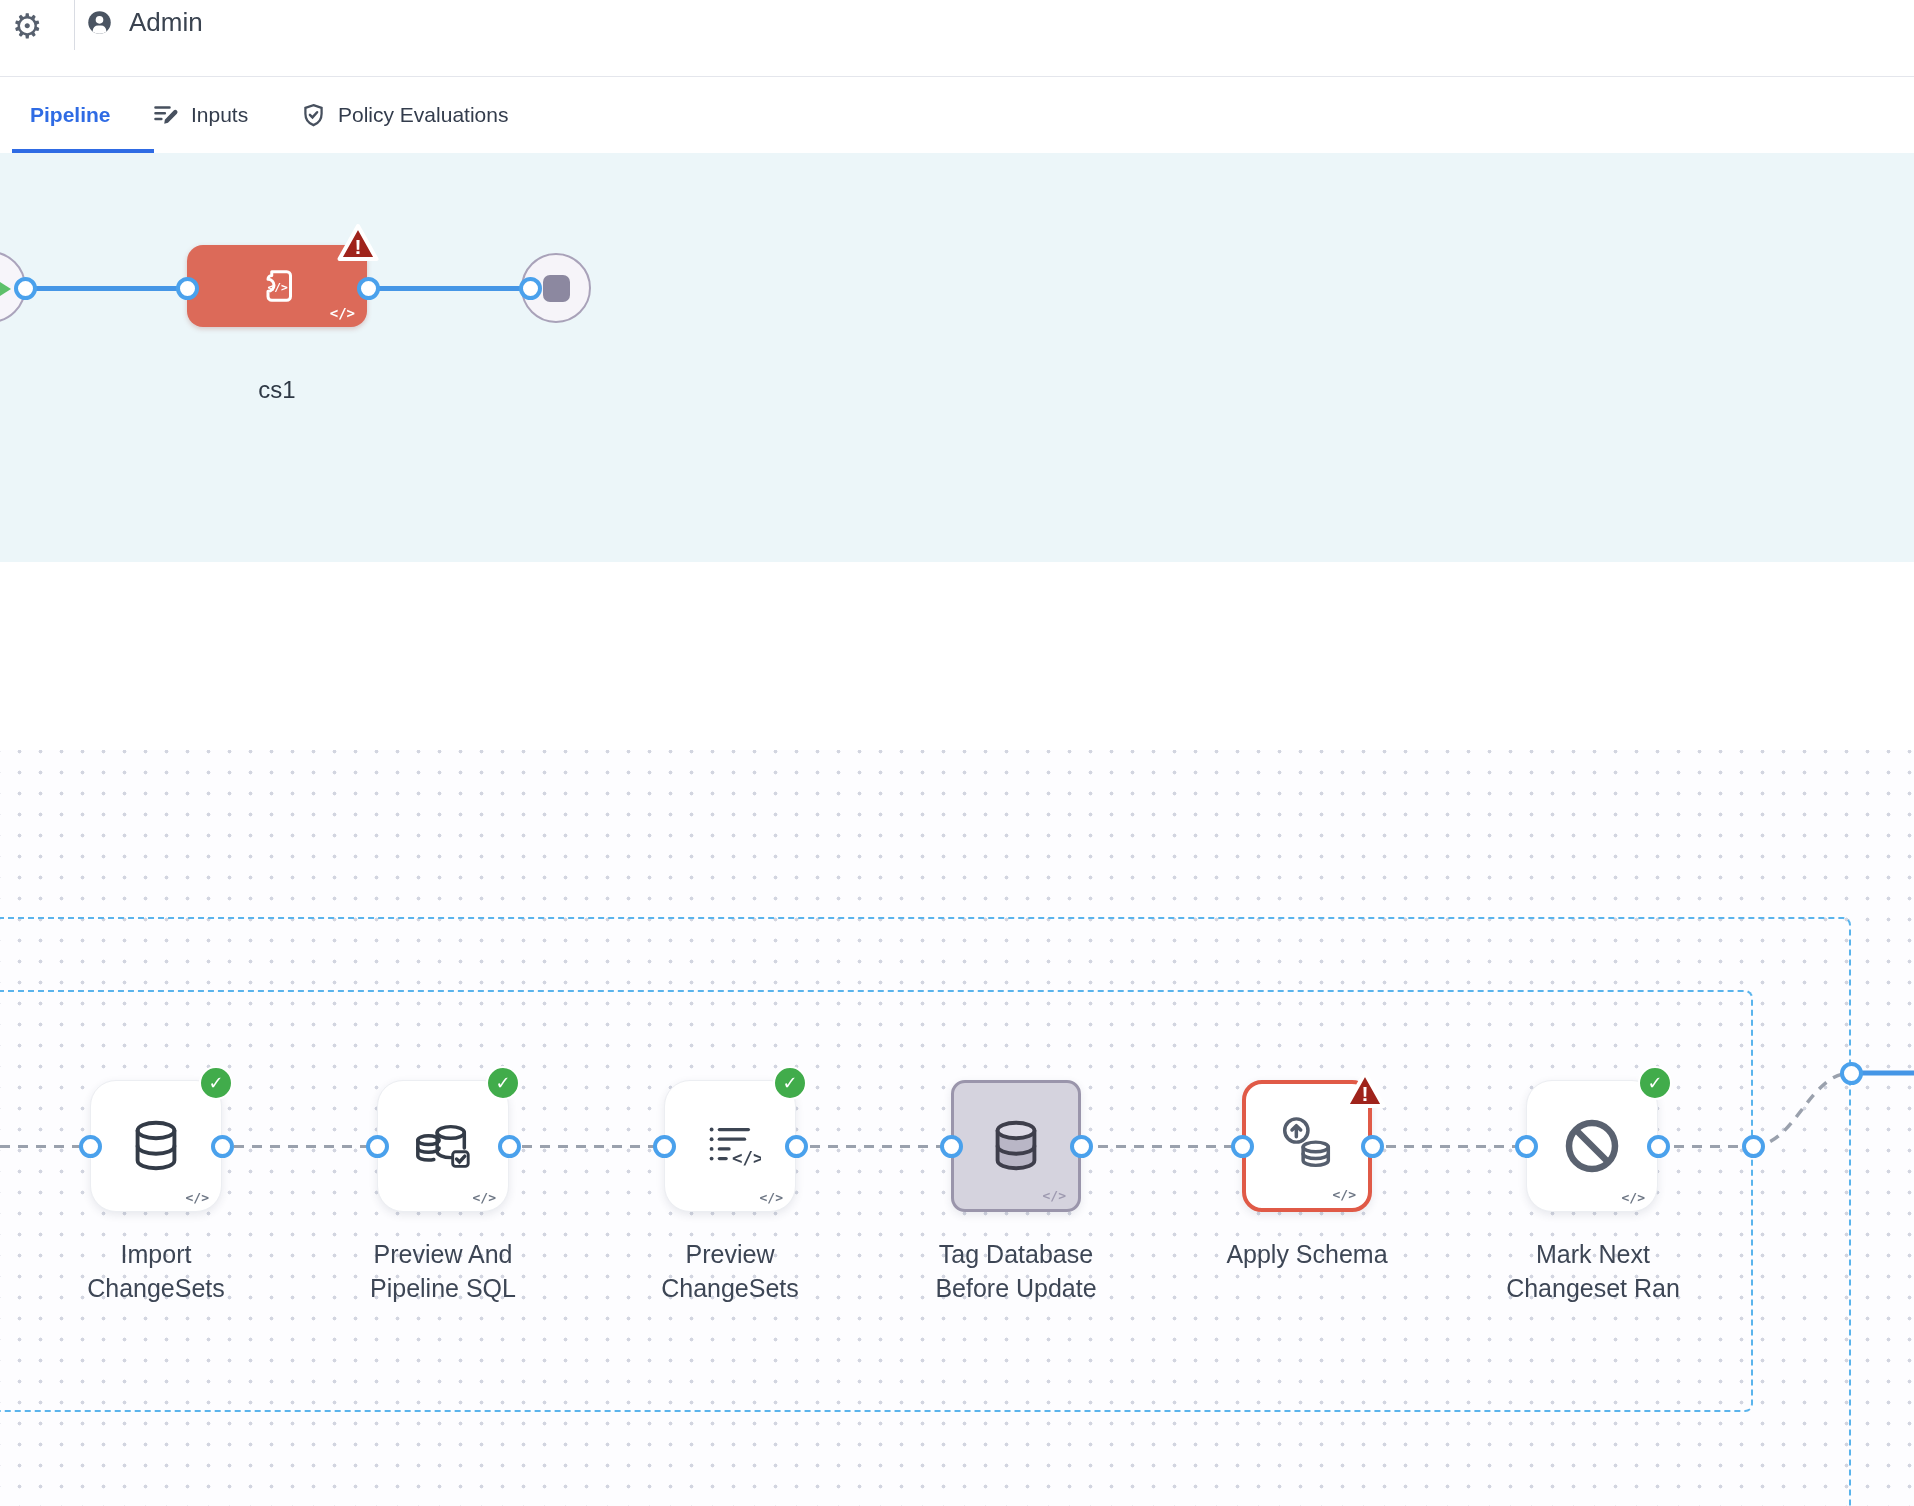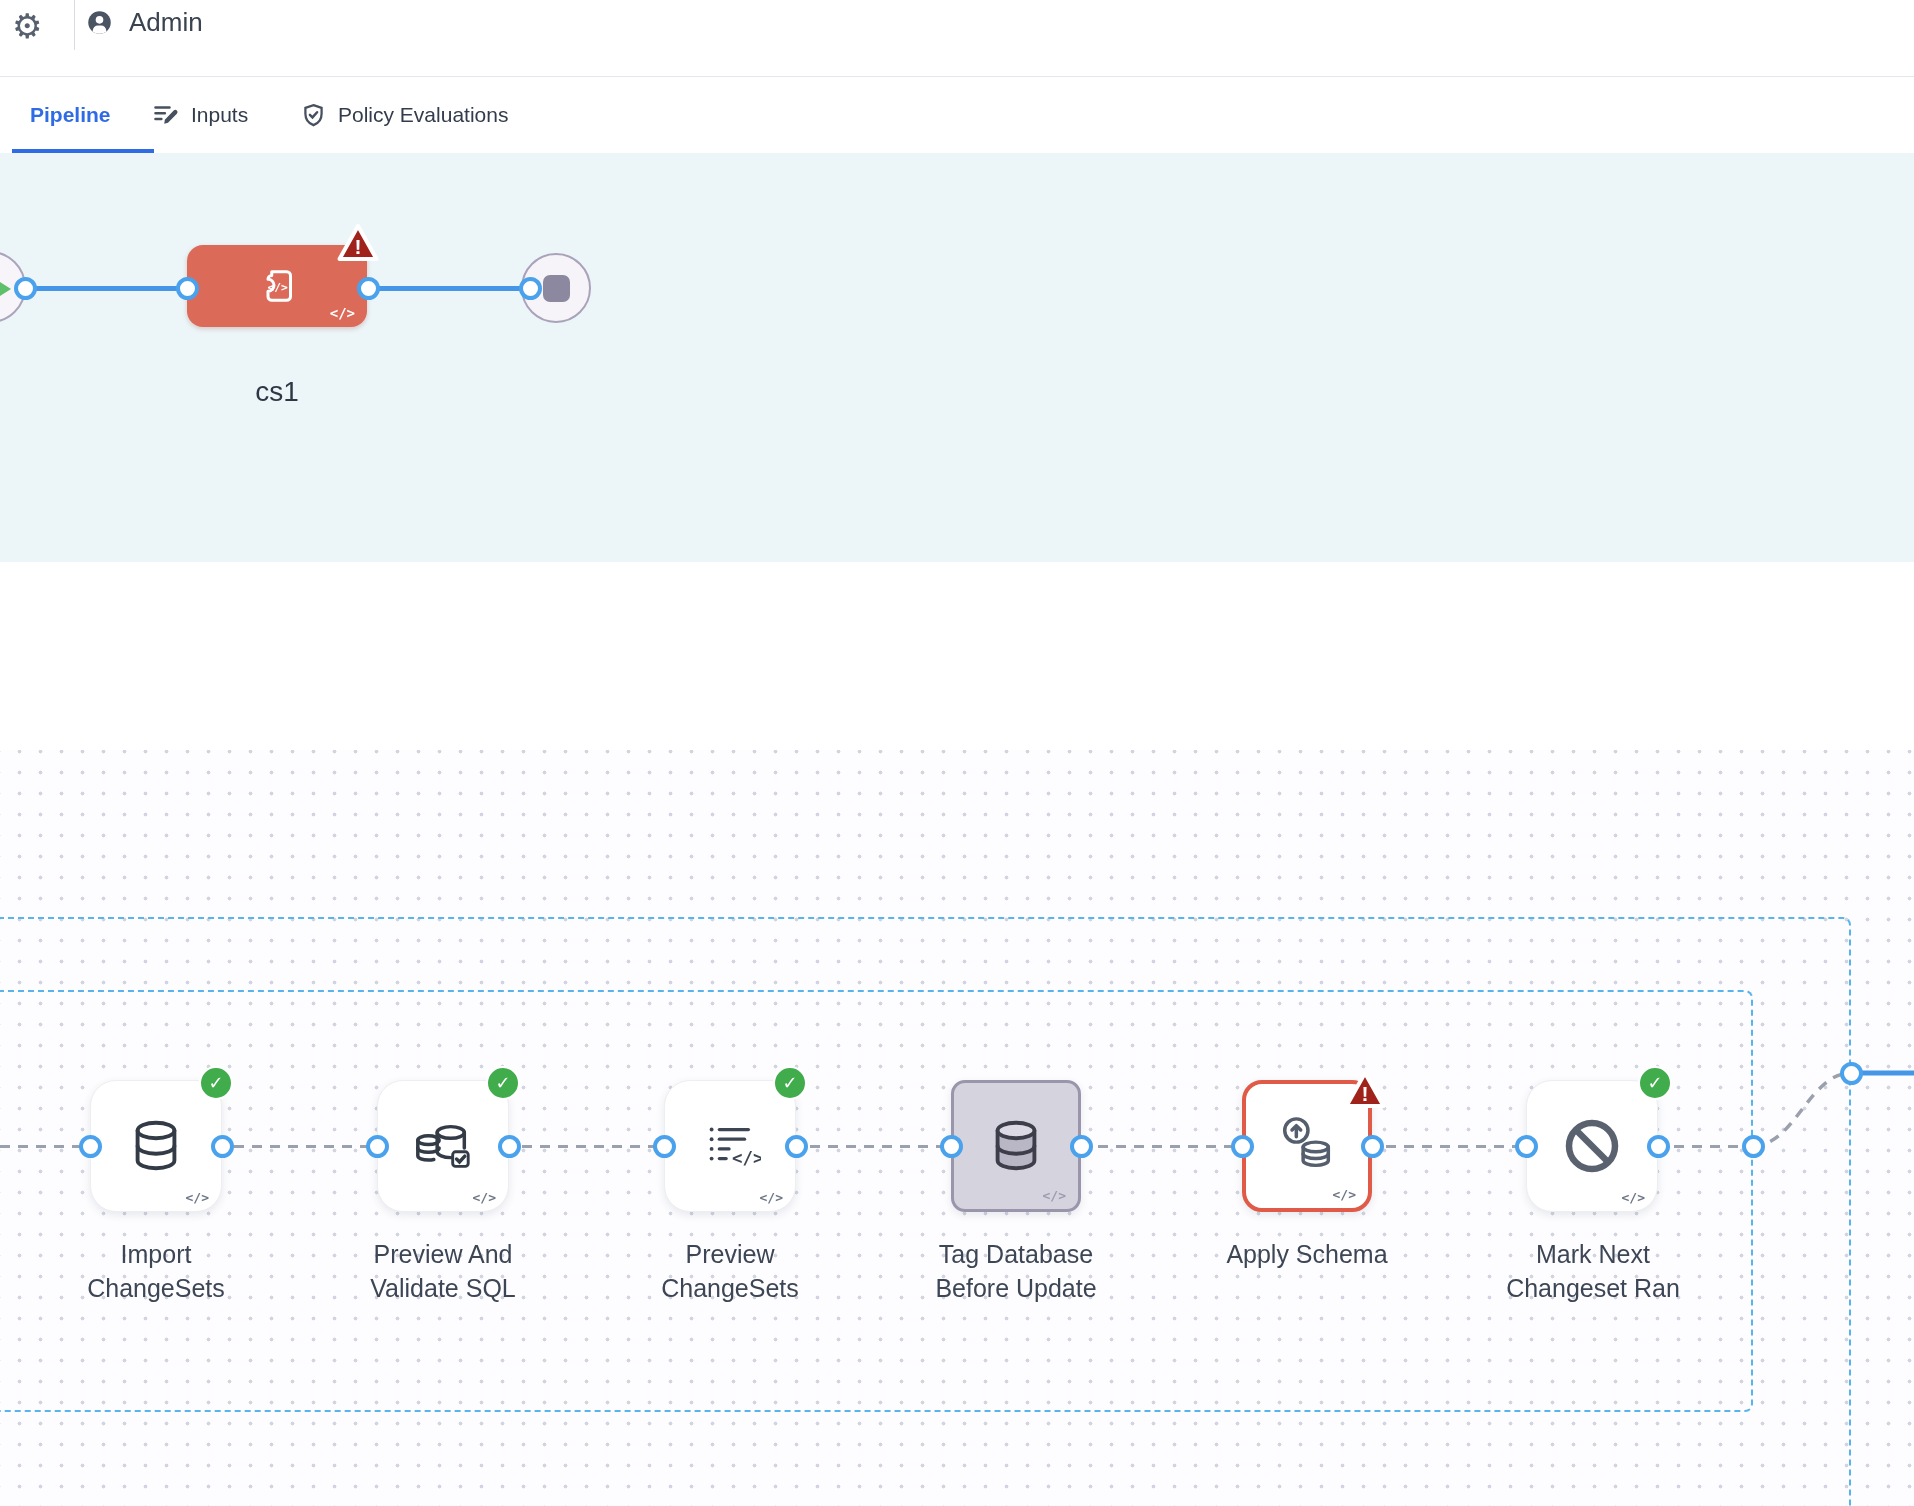--- a/index.html
+++ b/index.html
@@ -32,21 +32,21 @@
     border-left:19px solid #5ec06a;border-top:12px solid transparent;border-bottom:12px solid transparent;}
   .endnode{position:absolute;left:521px;top:100px;width:70px;height:70px;border-radius:50%;
     background:#f6f4f9;border:2.5px solid #a9a2b9;box-sizing:border-box;display:flex;align-items:center;justify-content:center;}
   .stopsq{width:27px;height:27px;border-radius:7px;background:#8c88a0;}
   .rednode{position:absolute;left:187px;top:92px;width:180px;height:82px;border-radius:16px;
     background:#dc6a59;box-shadow:0 2px 5px rgba(150,60,50,.25);display:flex;align-items:center;justify-content:center;cursor:pointer;}
   .rednode .codeglyph{position:absolute;right:12px;bottom:6px;color:#fff;
     font-family:"DejaVu Sans Mono",monospace;font-size:14px;font-weight:bold;}
   .warnbadge{position:absolute;z-index:8;}
   .cs1label{position:absolute;left:187px;top:223px;width:180px;text-align:center;
-    font-size:28px;color:#2e3845;}
+    font-size:24px;color:#2e3845;}
 
   
   .statusband{position:absolute;left:0;top:562px;width:100%;height:188px;background:#fcf6f7;
     border-top:3px solid #dcd8e2;box-sizing:border-box;}
   .started{position:absolute;left:3px;top:86px;font-size:20px;color:#6c7585;}
   .duration{position:absolute;left:482px;top:86px;font-size:20px;color:#6c7585;}
   .duration b{color:#2b3442;font-weight:700;margin-left:6px;}
 
   
   .dotcanvas{position:absolute;left:0;top:750px;width:100%;height:756px;background:#fdfdff;
@@ -261,21 +261,21 @@
     <div class="port" style="left:1646.5px;top:384.5px;"></div>
     <div class="port" style="left:1741.5px;top:384.5px;"></div>
     <div class="port" style="left:1839.5px;top:311.5px;"></div>
 
     <div class="steplabel" style="left:16px;">
       <div>Import</div>
         <div>ChangeSets</div>
     </div>
     <div class="steplabel" style="left:303px;">
       <div>Preview And</div>
-        <div>Validate SQL</div>
+        <div>Pipeline SQL</div>
     </div>
     <div class="steplabel" style="left:590px;">
       <div>Preview</div>
         <div>ChangeSets</div>
     </div>
     <div class="steplabel" style="left:876px;">
       <div>Tag Database</div>
         <div>Before Update</div>
     </div>
     <div class="steplabel" style="left:1167px;">

